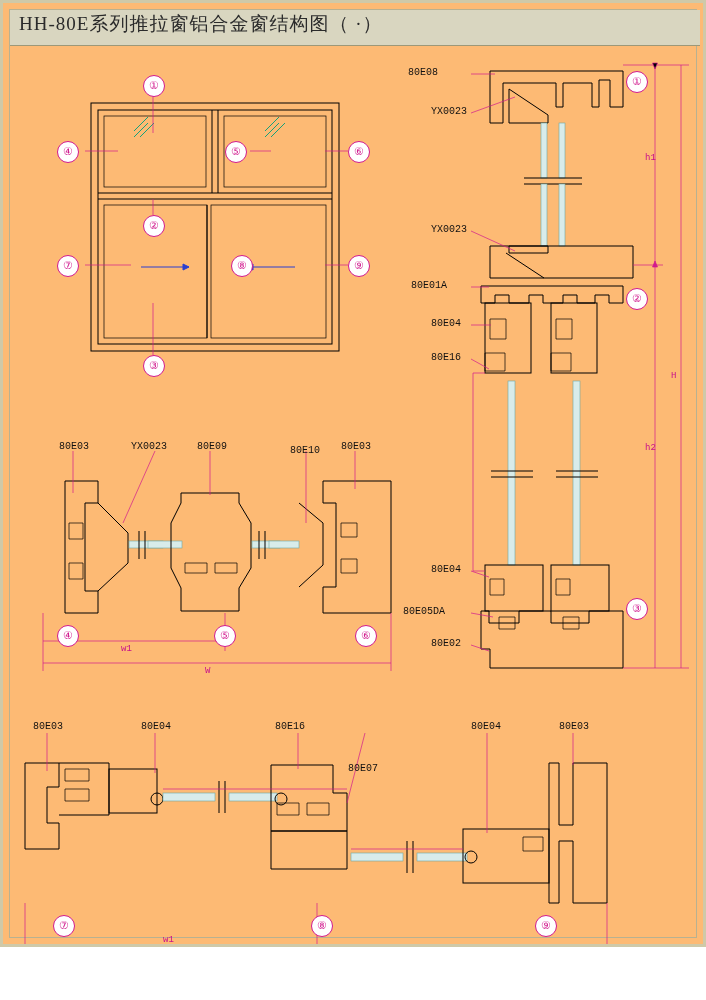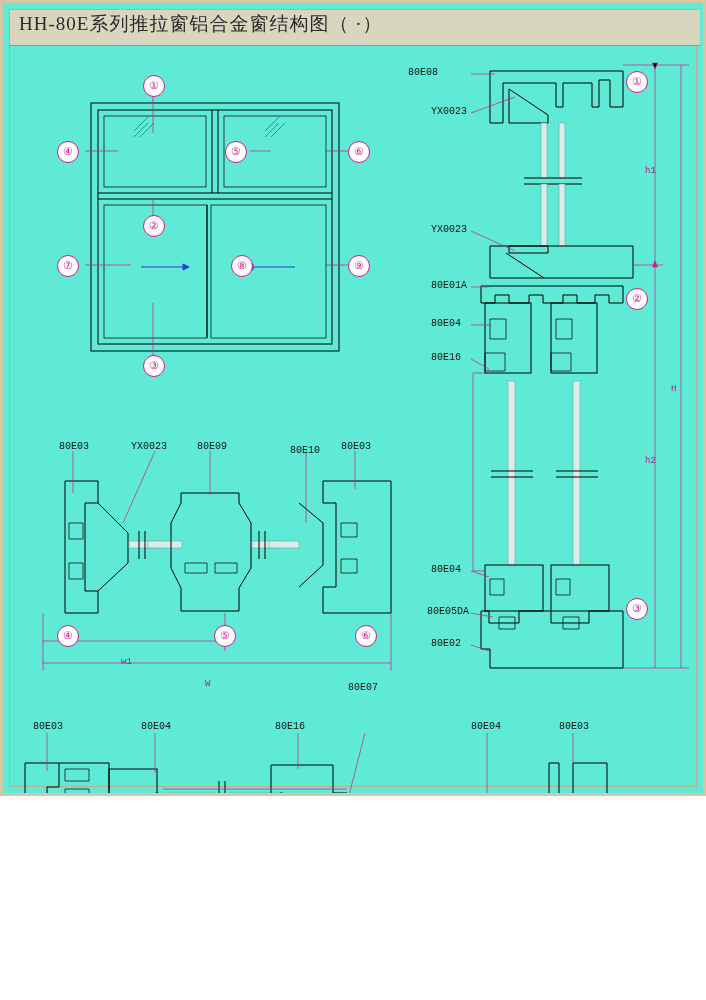--- a/index.html
+++ b/index.html
@@ -1,26 +1,26 @@
 <!DOCTYPE html>
 <html><head>
 <meta charset="utf-8">
 <style>
   html,body{margin:0;padding:0;background:#ffffff;}
   body{width:706px;height:1000px;font-family:"Liberation Sans",sans-serif;}
-  #sheet{position:relative;width:706px;height:796px;box-sizing:border-box;
-         border:3px solid #cfc9a8;background:#5eead4;overflow:hidden;}
+  #sheet{position:relative;width:706px;height:947px;box-sizing:border-box;
+         border:3px solid #cfc9a8;background:#fdba74;overflow:hidden;}
   #inner{position:absolute;left:6px;top:6px;right:6px;bottom:6px;border:1px solid #b8b191;}
   #title-bar{position:absolute;left:7px;top:7px;width:690px;height:36px;
              background:#d9d6c0;border-bottom:1px solid #9d9878;box-sizing:border-box;}
   #title-text{position:absolute;left:16px;top:8px;font-size:19px;color:#2b2b2b;
               font-family:"Liberation Serif",serif;letter-spacing:1px;}
   .lbl{position:absolute;font-size:10px;color:#111;font-family:"Liberation Mono",monospace;
        white-space:nowrap;}
-  .dim{position:absolute;font-size:9px;color:#c8108a;font-family:"Liberation Mono",monospace;margin-top:13px;}
+  .dim{position:absolute;font-size:9px;color:#c8108a;font-family:"Liberation Mono",monospace;}
   .cal{position:absolute;width:20px;height:20px;border:1px solid #d11a8e;border-radius:50%;
        color:#d11a8e;font-size:11px;line-height:19px;text-align:center;
        font-family:"Liberation Serif",serif;background:#fff;}
   svg{position:absolute;left:0;top:0;overflow:visible;}
   .k{fill:none;stroke:#000;stroke-width:1;}
   .kf{fill:#000;}
   .pk{fill:none;stroke:#d11a8e;stroke-width:0.7;}
   .gl{fill:none;stroke:#17a07a;stroke-width:1;}
   .gz{fill:#d8ecea;stroke:#6fa8a2;stroke-width:0.6;}
   .thin{fill:none;stroke:#000;stroke-width:0.7;}
@@ -270,25 +270,25 @@
   <div class="cal" style="left:228px;top:252px">⑧</div>
   <div class="cal" style="left:345px;top:252px">⑨</div>
 
   <div class="cal" style="left:623px;top:68px">①</div>
   <div class="cal" style="left:623px;top:285px">②</div>
   <div class="cal" style="left:623px;top:595px">③</div>
 
   <div class="lbl" style="left:405px;top:64px">80E08</div>
   <div class="lbl" style="left:428px;top:103px">YX0023</div>
   <div class="lbl" style="left:428px;top:221px">YX0023</div>
-  <div class="lbl" style="left:428px;top:277px">80E01A</div>
+  <div class="lbl" style="left:408px;top:277px">80E01A</div>
   <div class="lbl" style="left:428px;top:315px">80E04</div>
   <div class="lbl" style="left:428px;top:349px">80E16</div>
   <div class="lbl" style="left:428px;top:561px">80E04</div>
-  <div class="lbl" style="left:424px;top:603px">80E05DA</div>
+  <div class="lbl" style="left:400px;top:603px">80E05DA</div>
   <div class="lbl" style="left:428px;top:635px">80E02</div>
 
   <div class="dim" style="left:642px;top:150px">h1</div>
   <div class="dim" style="left:642px;top:440px">h2</div>
   <div class="dim" style="left:668px;top:368px">H</div>
 
   <div class="lbl" style="left:56px;top:438px">80E03</div>
   <div class="lbl" style="left:128px;top:438px">YX0023</div>
   <div class="lbl" style="left:194px;top:438px">80E09</div>
   <div class="lbl" style="left:287px;top:442px">80E10</div>
@@ -297,21 +297,21 @@
   <div class="cal" style="left:54px;top:622px">④</div>
   <div class="cal" style="left:211px;top:622px">⑤</div>
   <div class="cal" style="left:352px;top:622px">⑥</div>
 
   <div class="dim" style="left:118px;top:641px">w1</div>
   <div class="dim" style="left:202px;top:663px">W</div>
 
   <div class="lbl" style="left:30px;top:718px">80E03</div>
   <div class="lbl" style="left:138px;top:718px">80E04</div>
   <div class="lbl" style="left:272px;top:718px">80E16</div>
-  <div class="lbl" style="left:345px;top:679px">80E07</div>
+  <div class="lbl" style="left:345px;top:760px">80E07</div>
   <div class="lbl" style="left:468px;top:718px">80E04</div>
   <div class="lbl" style="left:556px;top:718px">80E03</div>
 
   <div class="cal" style="left:50px;top:912px">⑦</div>
   <div class="cal" style="left:308px;top:912px">⑧</div>
   <div class="cal" style="left:532px;top:912px">⑨</div>
 
   <div class="dim" style="left:160px;top:932px">w1</div>
   <div class="dim" style="left:308px;top:958px">W</div>
 </div>

